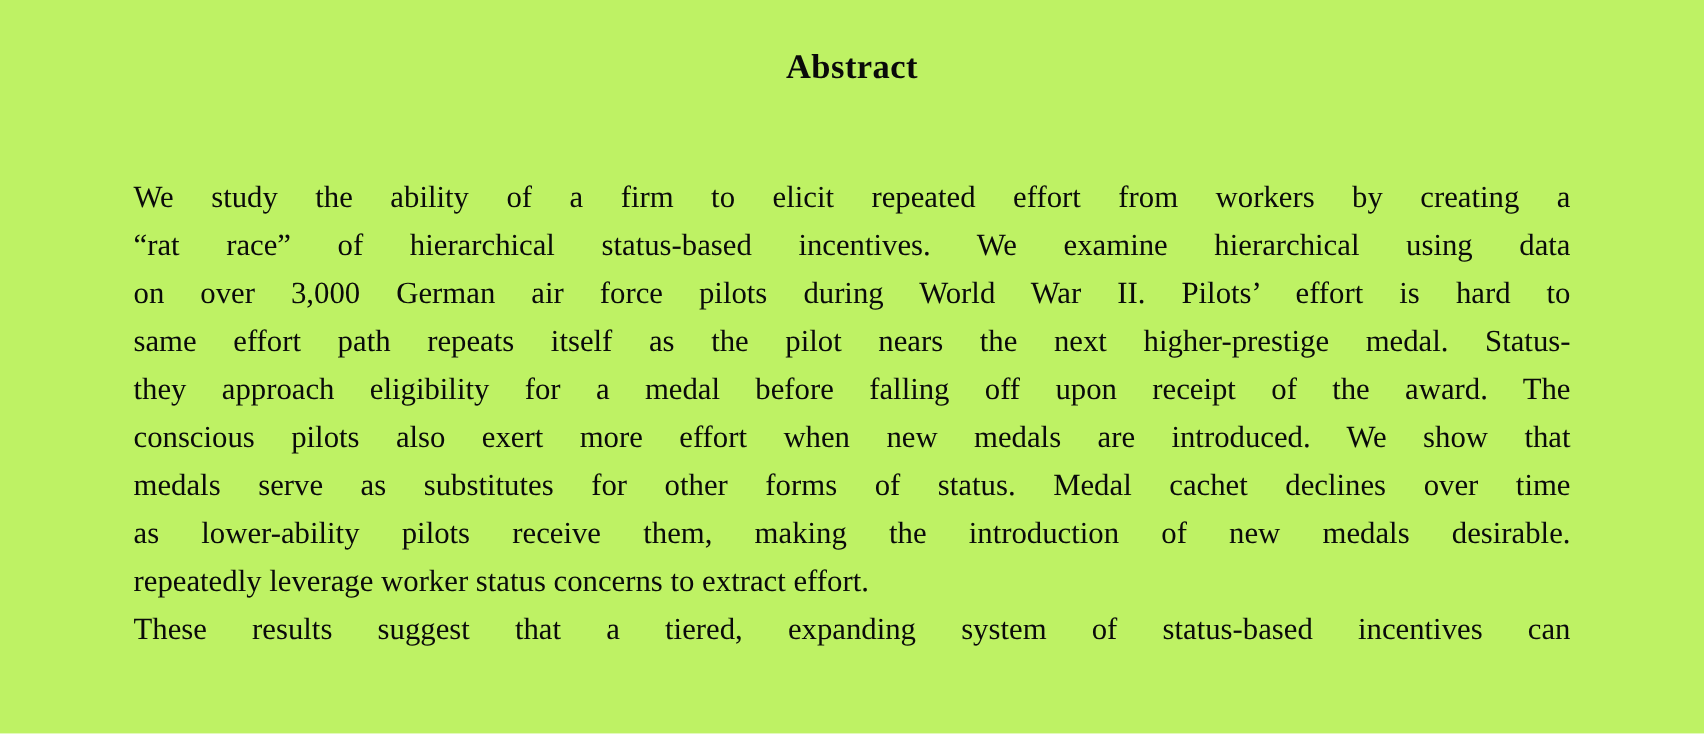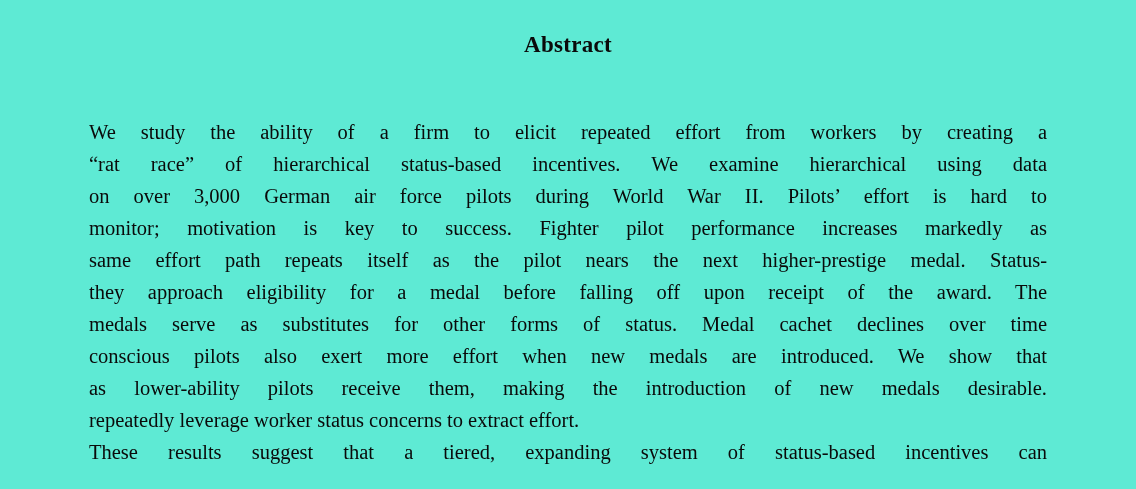--- a/index.html
+++ b/index.html
@@ -11,21 +11,21 @@
     width: 1136px;
     height: 489px;
     overflow: hidden;
     font-family: "Liberation Serif", "DejaVu Serif", serif;
     color: #0a0a0a;
   }
   .page {
     position: relative;
     width: 1136px;
     height: 489px;
-    background: #5eead4;
+    background: #bef264;
   }
   .abstract-title {
     margin: 0;
     padding-top: 32px;
     text-align: center;
     font-size: 23px;
     line-height: 26px;
     font-weight: bold;
     letter-spacing: 0.3px;
   }
@@ -48,22 +48,21 @@
 </head>
 <body>
 
 <div class="page">
   <h1 class="abstract-title">Abstract</h1>
 
   <div class="abstract-body">
     <div class="para-line">We study the ability of a firm to elicit repeated effort from workers by creating a</div>
     <div class="para-line">“rat race” of hierarchical status-based incentives. We examine hierarchical using data</div>
     <div class="para-line">on over 3,000 German air force pilots during World War II. Pilots’ effort is hard to</div>
-    <div class="para-line">monitor; motivation is key to success. Fighter pilot performance increases markedly as</div>
     <div class="para-line">same effort path repeats itself as the pilot nears the next higher-prestige medal. Status-</div>
     <div class="para-line">they approach eligibility for a medal before falling off upon receipt of the award. The</div>
+    <div class="para-line">conscious pilots also exert more effort when new medals are introduced. We show that</div>
     <div class="para-line">medals serve as substitutes for other forms of status. Medal cachet declines over time</div>
-    <div class="para-line">conscious pilots also exert more effort when new medals are introduced. We show that</div>
     <div class="para-line">as lower-ability pilots receive them, making the introduction of new medals desirable.</div>
     <div class="para-line last-line">repeatedly leverage worker status concerns to extract effort.</div>
     <div class="para-line">These results suggest that a tiered, expanding system of status-based incentives can</div>
   </div>
 </div>
 
 </body></html>

